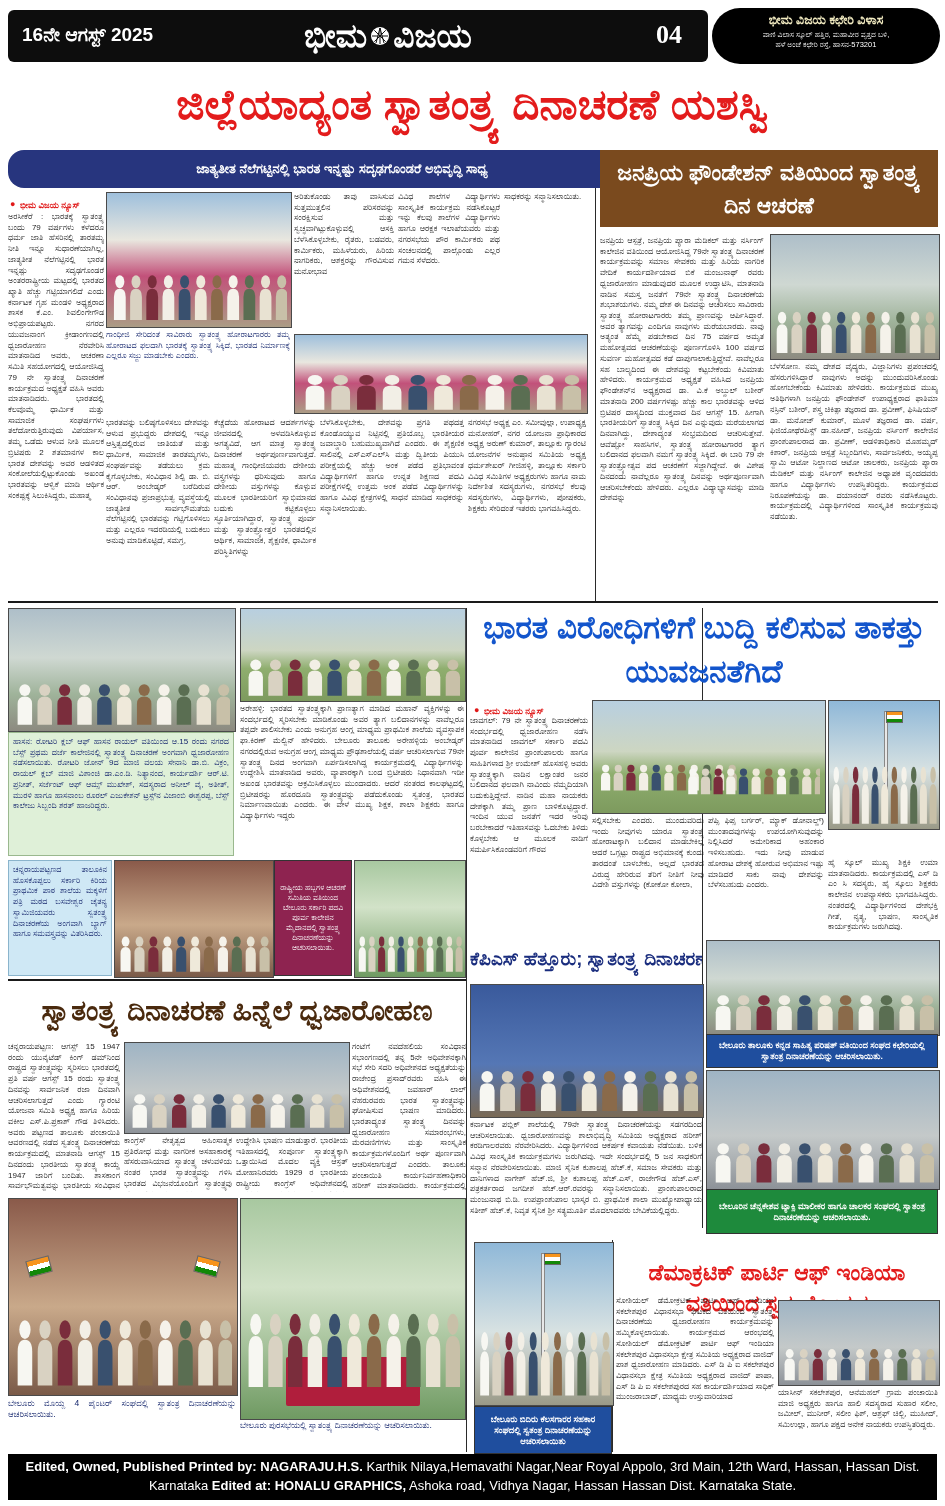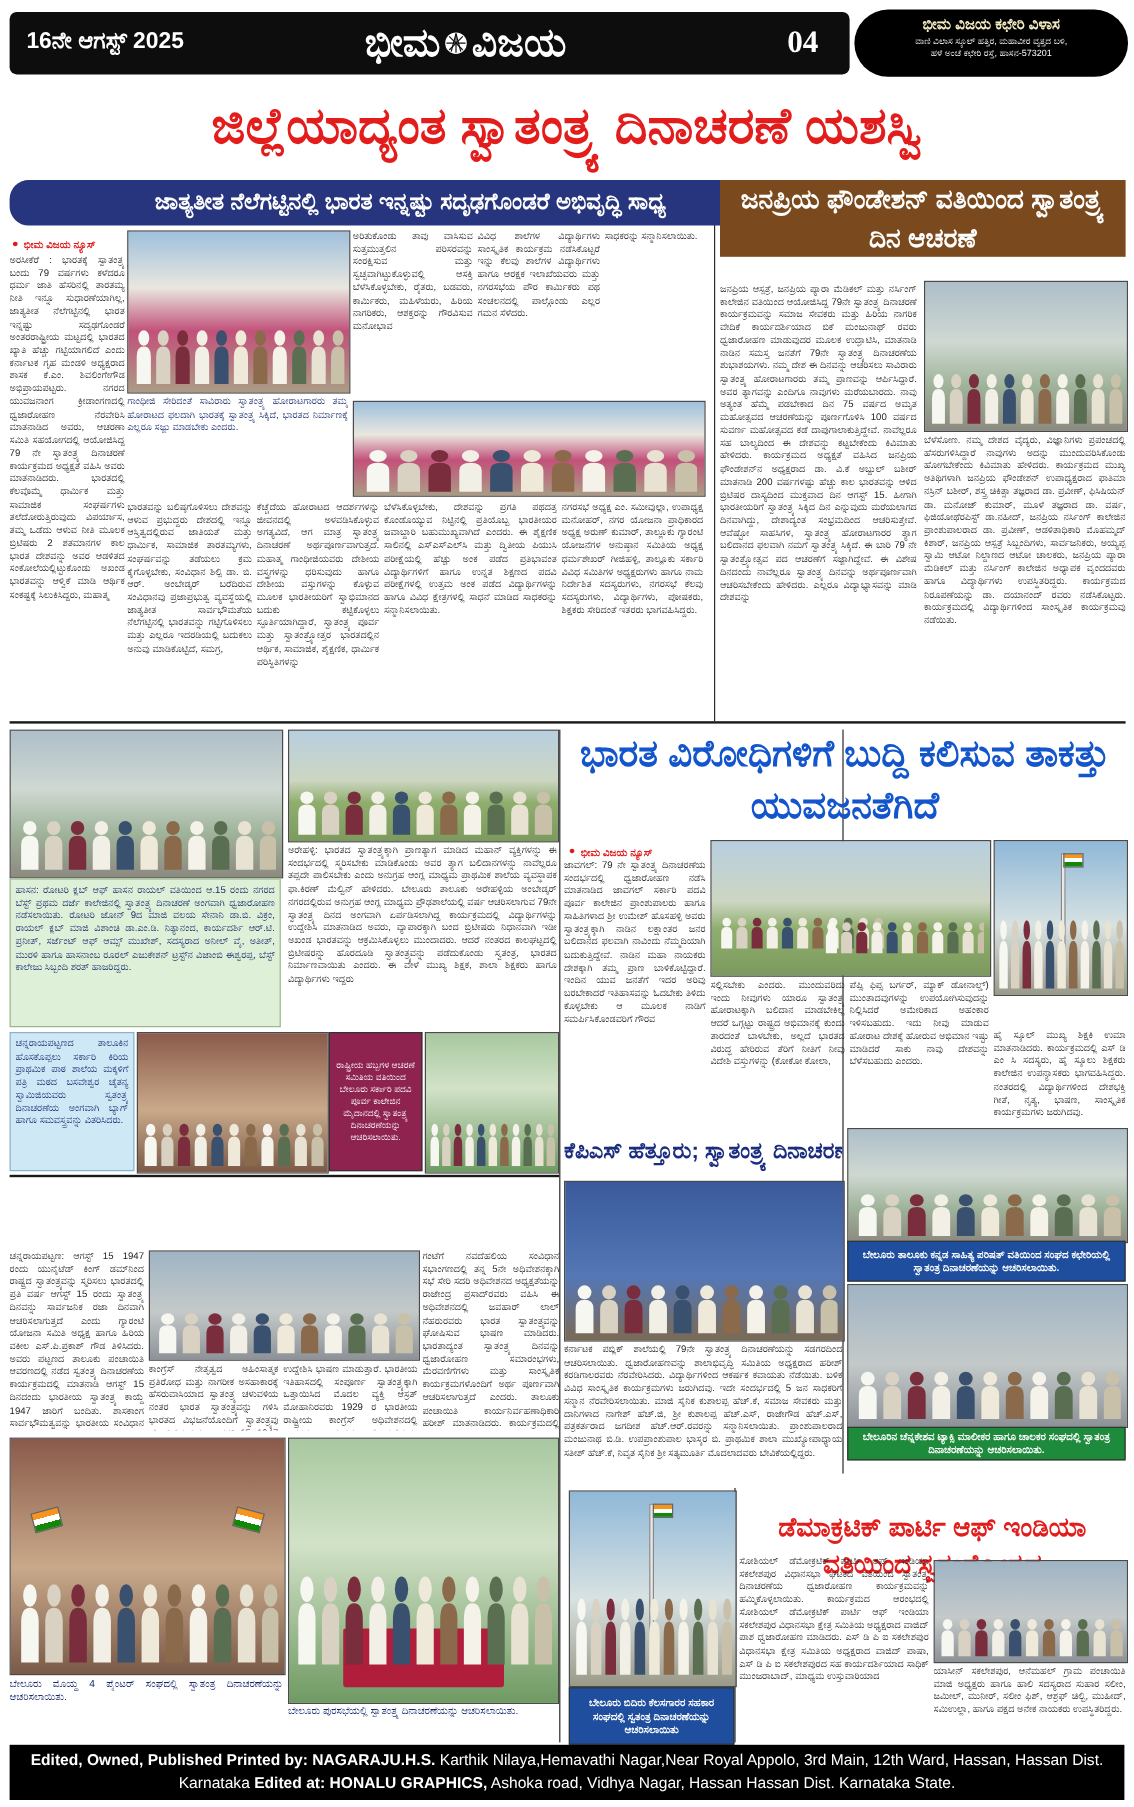--- a/index.html
+++ b/index.html
@@ -82,21 +82,21 @@
 
   <div class="ab" style="left:8px;top:68px;width:929px;height:76px;color:#e31c1c;font-size:42px;font-weight:bold;text-align:center;white-space:nowrap;overflow:hidden;line-height:74px;">ಜಿಲ್ಲೆಯಾದ್ಯಂತ ಸ್ವಾತಂತ್ರ್ಯ ದಿನಾಚರಣೆ ಯಶಸ್ವಿ</div>
 
   <div class="hline" style="left:8px;top:601px;width:930px;"></div>
   <div class="vline" style="left:595px;top:150px;height:451px;"></div>
   <div class="vline" style="left:466px;top:608px;height:844px;"></div>
   <div class="vline" style="left:702px;top:608px;height:620px;"></div>
   <div class="vline" style="left:612px;top:1240px;height:212px;"></div>
   <div class="hline" style="left:8px;top:979px;width:458px;"></div>
 
-  <div class="ab banner" style="left:8px;top:150px;width:668px;height:38px;background:#27357e;font-size:19px;border-radius:16px;">ಜಾತ್ಯತೀತ ನೆಲೆಗಟ್ಟಿನಲ್ಲಿ ಭಾರತ ಇನ್ನಷ್ಟು ಸದೃಢಗೊಂಡರೆ ಅಭಿವೃದ್ಧಿ ಸಾಧ್ಯ</div>
+  <div class="ab banner" style="left:8px;top:150px;width:668px;height:38px;background:#27357e;font-size:13px;border-radius:16px;">ಜಾತ್ಯತೀತ ನೆಲೆಗಟ್ಟಿನಲ್ಲಿ ಭಾರತ ಇನ್ನಷ್ಟು ಸದೃಢಗೊಂಡರೆ ಅಭಿವೃದ್ಧಿ ಸಾಧ್ಯ</div>
 
   <div class="ab" style="left:10px;top:194px;width:96px;">
     <span class="dot">●</span>
     <span class="byline">ಭೀಮ ವಿಜಯ ನ್ಯೂಸ್</span>
   </div>
 
   <div class="ab txt" style="left:8px;top:212px;width:96px;height:386px;">ಅರಸೀಕೆರೆ : ಭಾರತಕ್ಕೆ ಸ್ವಾತಂತ್ರ್ಯ ಬಂದು 79 ವರ್ಷಗಳು ಕಳೆದರೂ ಧರ್ಮ ಜಾತಿ ಹೆಸರಿನಲ್ಲಿ ತಾರತಮ್ಯ ನೀತಿ ಇನ್ನೂ ಸುಧಾರಣೆಯಾಗಿಲ್ಲ, ಜಾತ್ಯತೀತ ನೆಲೆಗಟ್ಟಿನಲ್ಲಿ ಭಾರತ ಇನ್ನಷ್ಟು ಸದೃಢಗೊಂಡರೆ ಅಂತರರಾಷ್ಟ್ರೀಯ ಮಟ್ಟದಲ್ಲಿ ಭಾರತದ ಖ್ಯಾತಿ ಹೆಚ್ಚು ಗಟ್ಟಿಯಾಗಲಿದೆ ಎಂದು ಕರ್ನಾಟಕ ಗೃಹ ಮಂಡಳಿ ಅಧ್ಯಕ್ಷರಾದ ಶಾಸಕ ಕೆ.ಎಂ. ಶಿವಲಿಂಗೇಗೌಡ ಅಭಿಪ್ರಾಯಪಟ್ಟರು. ನಗರದ ಯುವಜನಾಂಗ ಕ್ರೀಡಾಂಗಣದಲ್ಲಿ ಧ್ವಜಾರೋಹಣ ನೆರವೇರಿಸಿ ಮಾತನಾಡಿದ ಅವರು, ಆಚರಣಾ ಸಮಿತಿ ಸಹಯೋಗದಲ್ಲಿ ಆಯೋಜಿಸಿದ್ದ 79 ನೇ ಸ್ವಾತಂತ್ರ್ಯ ದಿನಾಚರಣೆ ಕಾರ್ಯಕ್ರಮದ ಅಧ್ಯಕ್ಷತೆ ವಹಿಸಿ ಅವರು ಮಾತನಾಡಿದರು. ಭಾರತದಲ್ಲಿ ಕೆಲವೊಮ್ಮೆ ಧಾರ್ಮಿಕ ಮತ್ತು ಸಾಮಾಜಿಕ ಸಂಘರ್ಷಗಳು ತಲೆದೋರುತ್ತಿರುವುದು ವಿಪರ್ಯಾಸ, ತಮ್ಮ ಒಡೆದು ಆಳುವ ನೀತಿ ಮೂಲಕ ಬ್ರಿಟಿಷರು 2 ಶತಮಾನಗಳ ಕಾಲ ಭಾರತ ದೇಶವನ್ನು ಅವರ ಆಡಳಿತದ ಸಂಕೋಲೆಯಲ್ಲಿಟ್ಟುಕೊಂಡು ಅಖಂಡ ಭಾರತವನ್ನು ಆಳ್ವಿಕೆ ಮಾಡಿ ಆರ್ಥಿಕ ಸಂಕಷ್ಟಕ್ಕೆ ಸಿಲುಕಿಸಿದ್ದರು, ಮಹಾತ್ಮ</div>
 
   <div class="photo ph-tent" style="left:106px;top:192px;width:184px;height:134px;">
     <svg viewBox="0 0 120 40" preserveAspectRatio="none">
@@ -113,21 +113,21 @@
     <svg viewBox="0 0 120 30" preserveAspectRatio="none">
         <use href="#prow" transform="translate(1,7)"></use>
       </svg>
   </div>
 
   <div class="ab txt" style="left:106px;top:418px;width:104px;height:180px;">ಭಾರತವನ್ನು ಬಲಿಷ್ಠಗೊಳಿಸಲು ದೇಶವನ್ನು ಆಳುವ ಪ್ರಭುದ್ದರು ದೇಶದಲ್ಲಿ ಇನ್ನೂ ಆಸ್ತಿತ್ವದಲ್ಲಿರುವ ಜಾತಿಯತೆ ಮತ್ತು ಧಾರ್ಮಿಕ, ಸಾಮಾಜಿಕ ತಾರತಮ್ಯಗಳು, ಸಂಘರ್ಷವನ್ನು ತಡೆಯಲು ಕ್ರಮ ಕೈಗೊಳ್ಳಬೇಕು, ಸಂವಿಧಾನ ಶಿಲ್ಪಿ ಡಾ. ಬಿ. ಆರ್. ಅಂಬೇಡ್ಕರ್ ಬರೆದಿರುವ ಸಂವಿಧಾನವು ಪ್ರಜಾಪ್ರಭುತ್ವ ವ್ಯವಸ್ಥೆಯಲ್ಲಿ ಜಾತ್ಯತೀತ ಸಾರ್ವಭೌಮತೆಯ ನೆಲೆಗಟ್ಟಿನಲ್ಲಿ ಭಾರತವನ್ನು ಗಟ್ಟಿಗೊಳಿಸಲು ಮತ್ತು ಎಲ್ಲರೂ ಇದರಡಿಯಲ್ಲಿ ಬದುಕಲು ಅನುವು ಮಾಡಿಕೊಟ್ಟಿದೆ, ಸಮಗ್ರ,</div>
   <div class="ab txt" style="left:214px;top:418px;width:102px;height:180px;">ಕೆಚ್ಚೆದೆಯ ಹೋರಾಟದ ಆದರ್ಶಗಳನ್ನು ಜೀವನದಲ್ಲಿ ಅಳವಡಿಸಿಕೊಳ್ಳುವ ಅಗತ್ಯವಿದೆ, ಆಗ ಮಾತ್ರ ಸ್ವಾತಂತ್ರ್ಯ ದಿನಾಚರಣೆ ಅರ್ಥಪೂರ್ಣವಾಗುತ್ತದೆ. ಮಹಾತ್ಮ ಗಾಂಧೀಜಿಯವರು ದೇಶೀಯ ವಸ್ತ್ರಗಳನ್ನು ಧರಿಸುವುದು ಹಾಗೂ ದೇಶೀಯ ವಸ್ತುಗಳನ್ನು ಕೊಳ್ಳುವ ಮೂಲಕ ಭಾರತೀಯರಿಗೆ ಸ್ವಾಭಿಮಾನದ ಬದುಕು ಕಟ್ಟಿಕೊಳ್ಳಲು ಸ್ಫೂರ್ತಿಯಾಗಿದ್ದಾರೆ, ಸ್ವಾತಂತ್ರ್ಯ ಪೂರ್ವ ಮತ್ತು ಸ್ವಾತಂತ್ರ್ಯೋತ್ತರ ಭಾರತದಲ್ಲಿನ ಆರ್ಥಿಕ, ಸಾಮಾಜಿಕ, ಶೈಕ್ಷಣಿಕ, ಧಾರ್ಮಿಕ ಪರಿಸ್ಥಿತಿಗಳನ್ನು</div>
   <div class="ab txt" style="left:320px;top:418px;width:144px;height:180px;">ಬೆಳೆಸಿಕೊಳ್ಳಬೇಕು, ದೇಶವನ್ನು ಪ್ರಗತಿ ಪಥದತ್ತ ಕೊಂಡೊಯ್ಯುವ ನಿಟ್ಟಿನಲ್ಲಿ ಪ್ರತಿಯೊಬ್ಬ ಭಾರತೀಯರ ಜವಾಬ್ದಾರಿ ಬಹುಮುಖ್ಯವಾಗಿದೆ ಎಂದರು. ಈ ಶೈಕ್ಷಣಿಕ ಸಾಲಿನಲ್ಲಿ ಎಸ್‌ಎಸ್‌ಎಲ್‌ಸಿ ಮತ್ತು ದ್ವಿತೀಯ ಪಿಯುಸಿ ಪರೀಕ್ಷೆಯಲ್ಲಿ ಹೆಚ್ಚು ಅಂಕ ಪಡೆದ ಪ್ರತಿಭಾವಂತ ವಿದ್ಯಾರ್ಥಿಗಳಿಗೆ ಹಾಗೂ ಉನ್ನತ ಶಿಕ್ಷಣದ ಪದವಿ ಪರೀಕ್ಷೆಗಳಲ್ಲಿ ಉತ್ತಮ ಅಂಕ ಪಡೆದ ವಿದ್ಯಾರ್ಥಿಗಳನ್ನು ಹಾಗೂ ವಿವಿಧ ಕ್ಷೇತ್ರಗಳಲ್ಲಿ ಸಾಧನೆ ಮಾಡಿದ ಸಾಧಕರನ್ನು ಸನ್ಮಾನಿಸಲಾಯಿತು.</div>
   <div class="ab txt" style="left:468px;top:418px;width:118px;height:180px;">ನಗರಸಭೆ ಅಧ್ಯಕ್ಷ ಎಂ. ಸಮೀವುಲ್ಲಾ, ಉಪಾಧ್ಯಕ್ಷ ಮನೋಹರ್, ನಗರ ಯೋಜನಾ ಪ್ರಾಧಿಕಾರದ ಅಧ್ಯಕ್ಷ ಅರುಣ್ ಕುಮಾರ್, ತಾಲ್ಲೂಕು ಗ್ಯಾರಂಟಿ ಯೋಜನೆಗಳ ಅನುಷ್ಠಾನ ಸಮಿತಿಯ ಅಧ್ಯಕ್ಷ ಧರ್ಮಶೇಖರ್ ಗೀಜಿಹಳ್ಳಿ, ತಾಲ್ಲೂಕು ಸರ್ಕಾರಿ ವಿವಿಧ ಸಮಿತಿಗಳ ಅಧ್ಯಕ್ಷರುಗಳು ಹಾಗೂ ನಾಮ ನಿರ್ದೇಶಿತ ಸದಸ್ಯರುಗಳು, ನಗರಸಭೆ ಕೆಲವು ಸದಸ್ಯರುಗಳು, ವಿದ್ಯಾರ್ಥಿಗಳು, ಪೋಷಕರು, ಶಿಕ್ಷಕರು ಸೇರಿದಂತೆ ಇತರರು ಭಾಗವಹಿಸಿದ್ದರು.</div>
 
-  <div class="ab banner" style="left:600px;top:150px;width:338px;height:64px;background:#7a4a1e;font-size:22px;line-height:1.5;padding:0 10px;box-sizing:border-box;">ಜನಪ್ರಿಯ ಫೌಂಡೇಶನ್ ವತಿಯಿಂದ ಸ್ವಾತಂತ್ರ್ಯ ದಿನ ಆಚರಣೆ</div>
+  <div class="ab banner" style="left:600px;top:150px;width:338px;height:77px;background:#7a4a1e;font-size:22px;line-height:1.5;padding:0 10px;box-sizing:border-box;">ಜನಪ್ರಿಯ ಫೌಂಡೇಶನ್ ವತಿಯಿಂದ ಸ್ವಾತಂತ್ರ್ಯ ದಿನ ಆಚರಣೆ</div>
 
   <div class="ab txt" style="left:600px;top:236px;width:164px;height:364px;">ಜನಪ್ರಿಯ ಆಸ್ಪತ್ರೆ, ಜನಪ್ರಿಯ ಪ್ಯಾರಾ ಮೆಡಿಕಲ್ ಮತ್ತು ನರ್ಸಿಂಗ್ ಕಾಲೇಜಿನ ವತಿಯಿಂದ ಆಯೋಜಿಸಿದ್ದ 79ನೇ ಸ್ವಾತಂತ್ರ್ಯ ದಿನಾಚರಣೆ ಕಾರ್ಯಕ್ರಮವನ್ನು ಸಮಾಜ ಸೇವಕರು ಮತ್ತು ಹಿರಿಯ ನಾಗರಿಕ ವೇದಿಕೆ ಕಾರ್ಯದರ್ಶಿಯಾದ ಬಿಕೆ ಮಂಜುನಾಥ್ ರವರು ಧ್ವಜಾರೋಹಣ ಮಾಡುವುದರ ಮೂಲಕ ಉದ್ಘಾಟಿಸಿ, ಮಾತನಾಡಿ ನಾಡಿನ ಸಮಸ್ತ ಜನತೆಗೆ 79ನೇ ಸ್ವಾತಂತ್ರ್ಯ ದಿನಾಚರಣೆಯ ಶುಭಾಶಯಗಳು. ನಮ್ಮ ದೇಶ ಈ ದಿನವನ್ನು ಆಚರಿಸಲು ಸಾವಿರಾರು ಸ್ವಾತಂತ್ರ್ಯ ಹೋರಾಟಗಾರರು ತಮ್ಮ ಪ್ರಾಣವನ್ನು ಆರ್ಪಿಸಿದ್ದಾರೆ. ಅವರ ತ್ಯಾಗವನ್ನು ಎಂದಿಗೂ ನಾವುಗಳು ಮರೆಯಬಾರದು. ನಾವು ಅತ್ಯಂತ ಹೆಮ್ಮೆ ಪಡಬೇಕಾದ ದಿನ 75 ವರ್ಷದ ಅಮೃತ ಮಹೋತ್ಸವದ ಆಚರಣೆಯನ್ನು ಪೂರ್ಣಗೊಳಿಸಿ 100 ವರ್ಷದ ಸುವರ್ಣ ಮಹೋತ್ಸವದ ಕಡೆ ದಾಪುಗಾಲಾಕುತ್ತಿದ್ದೇವೆ. ನಾವೆಲ್ಲರೂ ಸಹ ಬಾಲ್ಯದಿಂದ ಈ ದೇಶವನ್ನು ಕಟ್ಟಬೇಕೆಂದು ಕಿವಿಮಾತು ಹೇಳಿದರು. ಕಾರ್ಯಕ್ರಮದ ಅಧ್ಯಕ್ಷತೆ ವಹಿಸಿದ ಜನಪ್ರಿಯ ಫೌಂಡೇಶನ್‌ನ ಅಧ್ಯಕ್ಷರಾದ ಡಾ. ವಿ.ಕೆ ಅಬ್ದುಲ್ ಬಶೀರ್ ಮಾತನಾಡಿ 200 ವರ್ಷಗಳಷ್ಟು ಹೆಚ್ಚು ಕಾಲ ಭಾರತವನ್ನು ಆಳಿದ ಬ್ರಿಟಿಷರ ದಾಸ್ಯದಿಂದ ಮುಕ್ತವಾದ ದಿನ ಆಗಸ್ಟ್ 15. ಹೀಗಾಗಿ ಭಾರತೀಯರಿಗೆ ಸ್ವಾತಂತ್ರ್ಯ ಸಿಕ್ಕಿದ ದಿನ ಎನ್ನುವುದು ಮರೆಯಲಾಗದ ದಿನವಾಗಿದ್ದು, ದೇಶಾದ್ಯಂತ ಸಂಭ್ರಮದಿಂದ ಆಚರಿಸುತ್ತೇವೆ. ಆವೆಷ್ಟೋ ಸಾಹಸಿಗಳ, ಸ್ವಾತಂತ್ರ್ಯ ಹೋರಾಟಗಾರರ ತ್ಯಾಗ ಬಲಿದಾನದ ಫಲವಾಗಿ ನಮಗೆ ಸ್ವಾತಂತ್ರ್ಯ ಸಿಕ್ಕಿದೆ. ಈ ಬಾರಿ 79 ನೇ ಸ್ವಾತಂತ್ರ್ಯೋತ್ಸವ ಪದ ಆಚರಣೆಗೆ ಸಜ್ಜಾಗಿದ್ದೇವೆ. ಈ ವಿಶೇಷ ದಿನದಂದು ನಾವೆಲ್ಲರೂ ಸ್ವಾತಂತ್ರ್ಯ ದಿನವನ್ನು ಅರ್ಥಪೂರ್ಣವಾಗಿ ಆಚರಿಸಬೇಕೆಂದು ಹೇಳಿದರು. ಎಲ್ಲರೂ ವಿದ್ಯಾಭ್ಯಾಸವನ್ನು ಮಾಡಿ ದೇಶವನ್ನು</div>
 
   <div class="photo ph-bldg" style="left:770px;top:234px;width:168px;height:124px;">
     <svg viewBox="0 0 120 40" preserveAspectRatio="none">
         <use href="#prow" transform="translate(1,16)"></use>
       </svg>
   </div>
   <div class="ab txt" style="left:770px;top:362px;width:168px;height:238px;">ಬೆಳೆಸೋಣ. ನಮ್ಮ ದೇಶದ ವೈದ್ಯರು, ವಿಜ್ಞಾನಿಗಳು ಪ್ರಪಂಚದಲ್ಲಿ ಹೆಸರುಗಳಿಸಿದ್ದಾರೆ ನಾವುಗಳು ಅದನ್ನು ಮುಂದುವರಿಸಿಕೊಂಡು ಹೋಗಬೇಕೆಂದು ಕಿವಿಮಾತು ಹೇಳಿದರು. ಕಾರ್ಯಕ್ರಮದ ಮುಖ್ಯ ಅತಿಥಿಗಳಾಗಿ ಜನಪ್ರಿಯ ಫೌಂಡೇಶನ್ ಉಪಾಧ್ಯಕ್ಷರಾದ ಫಾತಿಮಾ ನಸ್ರಿನ್ ಬಶೀರ್, ಶಸ್ತ್ರ ಚಿಕಿತ್ಸಾ ತಜ್ಞರಾದ ಡಾ. ಪ್ರವೀಣ್, ಫಿಸಿಷಿಯನ್ ಡಾ. ಮನೋಜ್ ಕುಮಾರ್, ಮೂಳೆ ತಜ್ಞರಾದ ಡಾ. ವರ್ಷ, ಫಿಜಿಯೋಥೆರಪಿಸ್ಟ್ ಡಾ.ನಹೀದ್, ಜನಪ್ರಿಯ ನರ್ಸಿಂಗ್ ಕಾಲೇಜಿನ ಪ್ರಾಂಶುಪಾಲರಾದ ಡಾ. ಪ್ರವೀಣ್, ಆಡಳಿತಾಧಿಕಾರಿ ಮೊಹಮ್ಮದ್ ಕಿಶಾರ್, ಜನಪ್ರಿಯ ಆಸ್ಪತ್ರೆ ಸಿಬ್ಬಂದಿಗಳು, ಸಾರ್ವಜನಿಕರು, ಅಯ್ಯಪ್ಪ ಸ್ವಾಮಿ ಆಟೋ ನಿಲ್ದಾಣದ ಆಟೋ ಚಾಲಕರು, ಜನಪ್ರಿಯ ಪ್ಯಾರಾ ಮೆಡಿಕಲ್ ಮತ್ತು ನರ್ಸಿಂಗ್ ಕಾಲೇಜಿನ ಅಧ್ಯಾಪಕ ವೃಂದದವರು ಹಾಗೂ ವಿದ್ಯಾರ್ಥಿಗಳು ಉಪಸ್ಥಿತರಿದ್ದರು. ಕಾರ್ಯಕ್ರಮದ ನಿರೂಪಣೆಯನ್ನು ಡಾ. ದಯಾನಂದ್ ರವರು ನಡೆಸಿಕೊಟ್ಟರು. ಕಾರ್ಯಕ್ರಮದಲ್ಲಿ ವಿದ್ಯಾರ್ಥಿಗಳಿಂದ ಸಾಂಸ್ಕೃತಿಕ ಕಾರ್ಯಕ್ರಮವು ನಡೆಯಿತು.</div>
 
@@ -191,20 +191,21 @@
 
   <div class="photo ph-sky" style="left:474px;top:1242px;width:138px;height:162px;">
     <div class="pole" style="left:48%;top:6%;height:74%;"></div>
     <div class="inflag" style="left:50%;top:6%;"></div>
     <svg viewBox="0 0 120 34" preserveAspectRatio="none">
         <use href="#prow" transform="translate(1,10)"></use>
       </svg>
   </div>
   <div class="ab capbox" style="left:474px;top:1406px;width:138px;height:48px;background:#1f4e9e;">ಬೇಲೂರು ಬಿದಿರು ಕೆಲಸಗಾರರ ಸಹಕಾರ ಸಂಘದಲ್ಲಿ ಸ್ವತಂತ್ರ ದಿನಾಚರಣೆಯನ್ನು ಆಚರಿಸಲಾಯಿತು</div>
 
+  <div class="ab" style="left:8px;top:986px;width:458px;height:52px;color:#4a2a0e;font-size:28px;font-weight:bold;text-align:center;white-space:nowrap;overflow:hidden;line-height:50px;">ಸ್ವಾತಂತ್ರ್ಯ ದಿನಾಚರಣೆ ಹಿನ್ನೆಲೆ ಧ್ವಜಾರೋಹಣ</div>
   <div class="ab txt" style="left:8px;top:1042px;width:112px;height:150px;">ಚನ್ನರಾಯಪಟ್ಟಣ: ಆಗಸ್ಟ್ 15 1947 ರಂದು ಯುನೈಟೆಡ್ ಕಿಂಗ್ ಡಮ್‌ನಿಂದ ರಾಷ್ಟ್ರದ ಸ್ವಾತಂತ್ರ್ಯವನ್ನು ಸ್ಮರಿಸಲು ಭಾರತದಲ್ಲಿ ಪ್ರತಿ ವರ್ಷ ಆಗಸ್ಟ್ 15 ರಂದು ಸ್ವಾತಂತ್ರ್ಯ ದಿನವನ್ನು ಸಾರ್ವಜನಿಕ ರಜಾ ದಿನವಾಗಿ ಆಚರಿಸಲಾಗುತ್ತದೆ ಎಂದು ಗ್ಯಾರಂಟಿ ಯೋಜನಾ ಸಮಿತಿ ಅಧ್ಯಕ್ಷ ಹಾಗೂ ಹಿರಿಯ ವಕೀಲ ಎಸ್.ಪಿ.ಪ್ರಕಾಶ್ ಗೌಡ ತಿಳಿಸಿದರು. ಅವರು ಪಟ್ಟಣದ ತಾಲೂಕು ಪಂಚಾಯಿತಿ ಆವರಣದಲ್ಲಿ ನಡೆದ ಸ್ವತಂತ್ರ್ಯ ದಿನಾಚರಣೆಯ ಕಾರ್ಯಕ್ರಮದಲ್ಲಿ ಮಾತನಾಡಿ ಆಗಸ್ಟ್ 15 ದಿನದಂದು ಭಾರತೀಯ ಸ್ವಾತಂತ್ರ್ಯ ಕಾಯ್ದೆ 1947 ಜಾರಿಗೆ ಬಂದಿತು. ಶಾಸಕಾಂಗ ಸಾರ್ವಭೌಮತ್ವವನ್ನು ಭಾರತೀಯ ಸಂವಿಧಾನ ಸಭೆಗೆ ವರ್ಗಾಯಿಸಿ ಮಹಾತ್ಮ ಗಾಂಧಿಯವರ ನೇತೃತ್ವದಲ್ಲಿ ಭಾರತೀಯ ರಾಷ್ಟ್ರೀಯ</div>
   <div class="photo ph-street" style="left:124px;top:1042px;width:224px;height:90px;">
     <svg viewBox="0 0 120 36" preserveAspectRatio="none">
         <use href="#prow" transform="translate(1,12)"></use>
       </svg>
   </div>
   <div class="ab txt" style="left:124px;top:1136px;width:108px;height:56px;">ಕಾಂಗ್ರೆಸ್ ನೇತೃತ್ವದ ಅಹಿಂಸಾತ್ಮಕ ಪ್ರತಿರೋಧ ಮತ್ತು ನಾಗರೀಕ ಅಸಹಾಕಾರಕ್ಕೆ ಹೆಸರುವಾಸಿಯಾದ ಸ್ವಾತಂತ್ರ್ಯ ಚಳುವಳಿಯ ನಂತರ ಭಾರತ ಸ್ವಾತಂತ್ರ್ಯವನ್ನು ಗಳಿಸಿ ಭಾರತದ ವಿಭಜನೆಯೊಂದಿಗೆ ಸ್ವಾತಂತ್ರ್ಯವು ಹೊಂದಿಕೆಯಾಗಿತ್ತು. ಆಗಸ್ಟ್ 15 1947 ರಂದು ಭಾರತದ ಮೊದಲ ಪ್ರಧಾನಿ ಜವಹಾರ್ ಲಾಲ್ ನೆಹರುರವರು ದೆಹಲಿಯ ಕೆಂಪುಕೋಟೆಯ ಲಾಹೋರಿ ದ್ವಾರದ ಮೇಲೆ ಭಾರತೀಯ ರಾಷ್ಟ್ರೀಯ ಧ್ವಜವನ್ನು ಹಾರಿಸಿದರು. ನಂತರದ ಪ್ರತಿ ಸ್ವಾತಂತ್ರ್ಯ ದಿನದಂದು ಹಾಲಿ ಪ್ರಧಾನಿಗಳು ಧ್ವಜ ರೋಹಣ ಮಾಡಿ ರಾಷ್ಟ್ರವನ್ನು</div>
   <div class="ab txt" style="left:236px;top:1136px;width:112px;height:56px;">ಉದ್ದೇಶಿಸಿ ಭಾಷಣ ಮಾಡುತ್ತಾರೆ. ಭಾರತೀಯ ಇತಿಹಾಸದಲ್ಲಿ ಸಂಪೂರ್ಣ ಸ್ವಾತಂತ್ರ್ಯಕ್ಕಾಗಿ ಒತ್ತಾಯಿಸಿದ ಮೊದಲ ವ್ಯಕ್ತಿ ಆಸ್ರತ್ ಮೋಹಾನಿರವರು 1929 ರ ಭಾರತೀಯ ರಾಷ್ಟ್ರೀಯ ಕಾಂಗ್ರೆಸ್ ಅಧಿವೇಶನದಲ್ಲಿ ಭಾರತದ ಸ್ವಾತಂತ್ರ್ಯದ ಘೋಷಣೆಯನ್ನು ಘೋಷಿಸಲಾಯಿತು. ಭಾರತವು ಸಂಪೂರ್ಣ ಸ್ವಾತಂತ್ರ್ಯವನ್ನು ಪಡೆಯುವವರೆಗೆ ನಾಗರೀಕ ಅಸಹಾಕಾರಕ್ಕೆ ಮತ್ತು ಕಾಲಕಾಲಕ್ಕೆ ಹೊರಡಿಸಲಾಗುವ ಕಾಂಗ್ರೆಸ್ ಸೂಚನೆಗಳನ್ನು ಪಾಲಿಸಲು ಜನರು ತಮ್ಮನ್ನು ತಾವು ಪ್ರತಿಜ್ಞೆ ಮಾಡಿಕೊಳ್ಳಬೇಕೆಂದು ಕರೆ ನೀಡಲಾಗಿತ್ತು. ಆಗಸ್ಟ್ 14ರ ರಾತ್ರಿ 11</div>
   <div class="ab txt" style="left:352px;top:1042px;width:114px;height:150px;">ಗಂಟೆಗೆ ನವದೆಹಲಿಯ ಸಂವಿಧಾನ ಸಭಾಂಗಣದಲ್ಲಿ ತನ್ನ 5ನೇ ಅಧಿವೇಶನಕ್ಕಾಗಿ ಸಭೆ ಸೇರಿ ಸದರಿ ಅಧಿವೇಶನದ ಅಧ್ಯಕ್ಷತೆಯನ್ನು ರಾಜೇಂದ್ರ ಪ್ರಸಾದ್‌ರವರು ವಹಿಸಿ ಈ ಅಧಿವೇಶನದಲ್ಲಿ ಜವಹಾರ್ ಲಾಲ್ ನೆಹರುರವರು ಭಾರತ ಸ್ವಾತಂತ್ರ್ಯವನ್ನು ಘೋಷಿಸುವ ಭಾಷಣ ಮಾಡಿದರು. ಭಾರತಾದ್ಯಂತ ಸ್ವಾತಂತ್ರ್ಯ ದಿನವನ್ನು ಧ್ವಜಾರೋಹಣ ಸಮಾರಂಭಗಳು, ಮೆರವಣಿಗೆಗಳು ಮತ್ತು ಸಾಂಸ್ಕೃತಿಕ ಕಾರ್ಯಕ್ರಮಗಳೊಂದಿಗೆ ಅರ್ಥ ಪೂರ್ಣವಾಗಿ ಆಚರಿಸಲಾಗುತ್ತದೆ ಎಂದರು. ತಾಲೂಕು ಪಂಚಾಯಿತಿ ಕಾರ್ಯನಿರ್ವಹಣಾಧಿಕಾರಿ ಹರೀಶ್ ಮಾತನಾಡಿದರು. ಕಾರ್ಯಕ್ರಮದಲ್ಲಿ ಗ್ಯಾರಂಟಿ ಸಮಿತಿ ಸದಸ್ಯರಾದ ಜನಾರ್ಧನ್, ನಾಗೇಶ್, ಕೆಡಿಪಿ ಸದಸ್ಯರಾದ ಮಹೇಶ್ ಕಟ್ಟಾಳು ಮುಕ್ತಿಶರಿದ್ದರು.</div>
 
@@ -230,21 +231,21 @@
         <use href="#prow" transform="translate(1,12)"></use>
       </svg>
   </div>
   <div class="ab capbox" style="left:706px;top:1034px;width:232px;height:34px;background:#1f4e9e;">ಬೇಲೂರು ತಾಲೂಕು ಕನ್ನಡ ಸಾಹಿತ್ಯ ಪರಿಷತ್ ವತಿಯಿಂದ ಸಂಘದ ಕಛೇರಿಯಲ್ಲಿ ಸ್ವಾತಂತ್ರ ದಿನಾಚರಣೆಯನ್ನು ಆಚರಿಸಲಾಯಿತು.</div>
 
   <div class="photo ph-street" style="left:706px;top:1070px;width:232px;height:118px;">
     <svg viewBox="0 0 120 40" preserveAspectRatio="none">
         <use href="#prow" transform="translate(1,16)"></use>
       </svg>
   </div>
-  <div class="ab capbox" style="left:706px;top:1189px;width:232px;height:28px;background:#1e8a3c;">ಬೇಲೂರಿನ ಚೆನ್ನಕೇಶವ ಟ್ಯಾಕ್ಸಿ ಮಾಲೀಕರ ಹಾಗೂ ಚಾಲಕರ ಸಂಘದಲ್ಲಿ ಸ್ವಾತಂತ್ರ ದಿನಾಚರಣೆಯನ್ನು ಆಚರಿಸಲಾಯಿತು.</div>
+  <div class="ab capbox" style="left:706px;top:1189px;width:232px;height:45px;background:#1e8a3c;">ಬೇಲೂರಿನ ಚೆನ್ನಕೇಶವ ಟ್ಯಾಕ್ಸಿ ಮಾಲೀಕರ ಹಾಗೂ ಚಾಲಕರ ಸಂಘದಲ್ಲಿ ಸ್ವಾತಂತ್ರ ದಿನಾಚರಣೆಯನ್ನು ಆಚರಿಸಲಾಯಿತು.</div>
 
   <div class="ab" style="left:616px;top:1230px;width:322px;height:62px;color:#e31c1c;font-size:22px;font-weight:bold;text-align:center;line-height:1.4;margin-top:28px;">ಡೆಮಾಕ್ರಟಿಕ್ ಪಾರ್ಟಿ ಆಫ್ ಇಂಡಿಯಾ ವತಿಯಿಂದ ಸ್ವತಂತ್ರ್ಯೋತ್ಸವ</div>
   <div class="ab txt" style="left:616px;top:1296px;width:158px;height:156px;">ಸೋಶಿಯಲ್ ಡೆಮೋಕ್ರಟಿಕ್ ಪಾರ್ಟಿ ಆಫ್ ಇಂಡಿಯಾ ಸಕಲೇಶಪುರ ವಿಧಾನಸಭಾ ಘಟಕದ ವತಿಯಿಂದ ಸ್ವಾತಂತ್ರ್ಯ ದಿನಾಚರಣೆಯ ಧ್ವಜಾರೋಹಣ ಕಾರ್ಯಕ್ರಮವನ್ನು ಹಮ್ಮಿಕೊಳ್ಳಲಾಯಿತು. ಕಾರ್ಯಕ್ರಮದ ಆರಂಭದಲ್ಲಿ ಸೋಶಿಯಲ್ ಡೆಮೋಕ್ರಟಿಕ್ ಪಾರ್ಟಿ ಆಫ್ ಇಂಡಿಯಾ ಸಕಲೇಶಪುರ ವಿಧಾನಸಭಾ ಕ್ಷೇತ್ರ ಸಮಿತಿಯ ಅಧ್ಯಕ್ಷರಾದ ವಾಜಿದ್ ಪಾಶ ಧ್ವಜಾರೋಹಣ ಮಾಡಿದರು. ಎಸ್ ಡಿ ಪಿ ಐ ಸಕಲೇಶಪುರ ವಿಧಾನಸಭಾ ಕ್ಷೇತ್ರ ಸಮಿತಿಯ ಅಧ್ಯಕ್ಷರಾದ ವಾಜಿದ್ ಪಾಷಾ, ಎಸ್ ಡಿ ಪಿ ಐ ಸಕಲೇಶಪುರದ ಸಹ ಕಾರ್ಯದರ್ಶಿಯಾದ ಸಾಧಿಕ್ ಮುಂಜರಾಬಾದ್, ಮಾಧ್ಯಮ ಉಸ್ತುವಾರಿಯಾದ</div>
   <div class="photo ph-street" style="left:778px;top:1300px;width:160px;height:84px;">
     <svg viewBox="0 0 120 36" preserveAspectRatio="none">
         <use href="#prow" transform="translate(1,12)"></use>
       </svg>
   </div>
   <div class="ab txt" style="left:778px;top:1388px;width:160px;height:64px;">ಯಾಸೀನ್ ಸಕಲೇಶಪುರ, ಆನೆಮಹಲ್ ಗ್ರಾಮ ಪಂಚಾಯಿತಿ ಮಾಜಿ ಅಧ್ಯಕ್ಷರು ಹಾಗೂ ಹಾಲಿ ಸದಸ್ಯರಾದ ಸುಹಾರ ಸಲೀಂ, ಜಮೀಲ್, ಮುನೀರ್, ಸಲೀಂ ಫಿಶ್, ಆಶ್ರಫ್ ಚಿಲ್ಬಿ, ಮುಹೀದ್, ಸಮಿಉಲ್ಲಾ, ಹಾಗೂ ಪಕ್ಷದ ಅನೇಕ ನಾಯಕರು ಉಪಸ್ಥಿತರಿದ್ದರು.</div>
 

